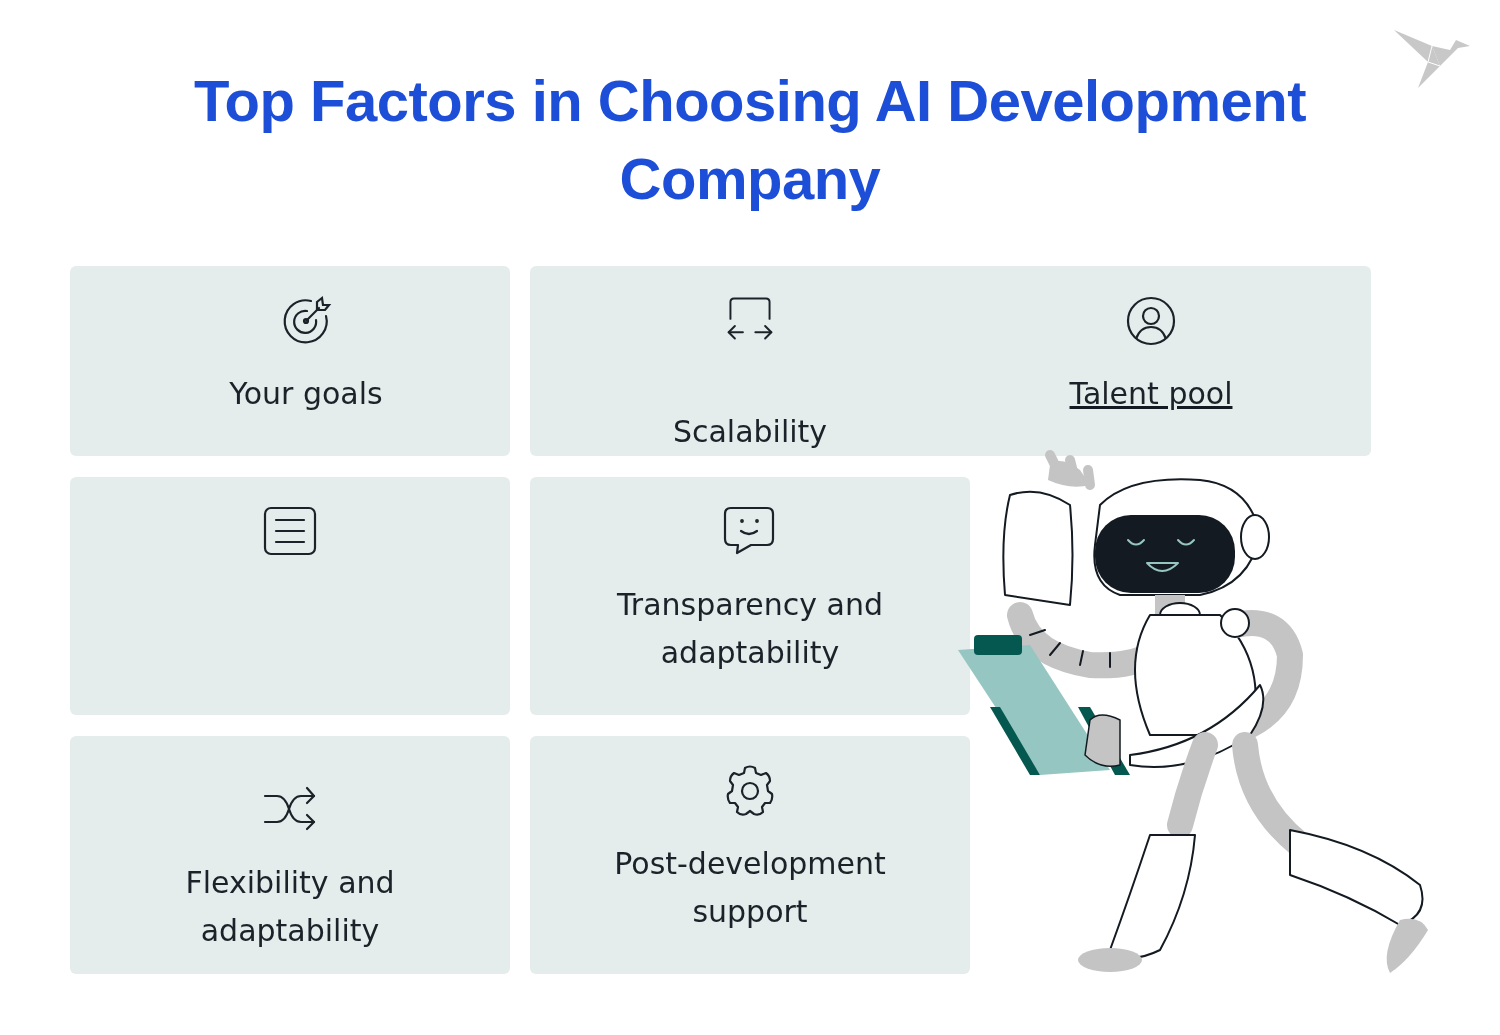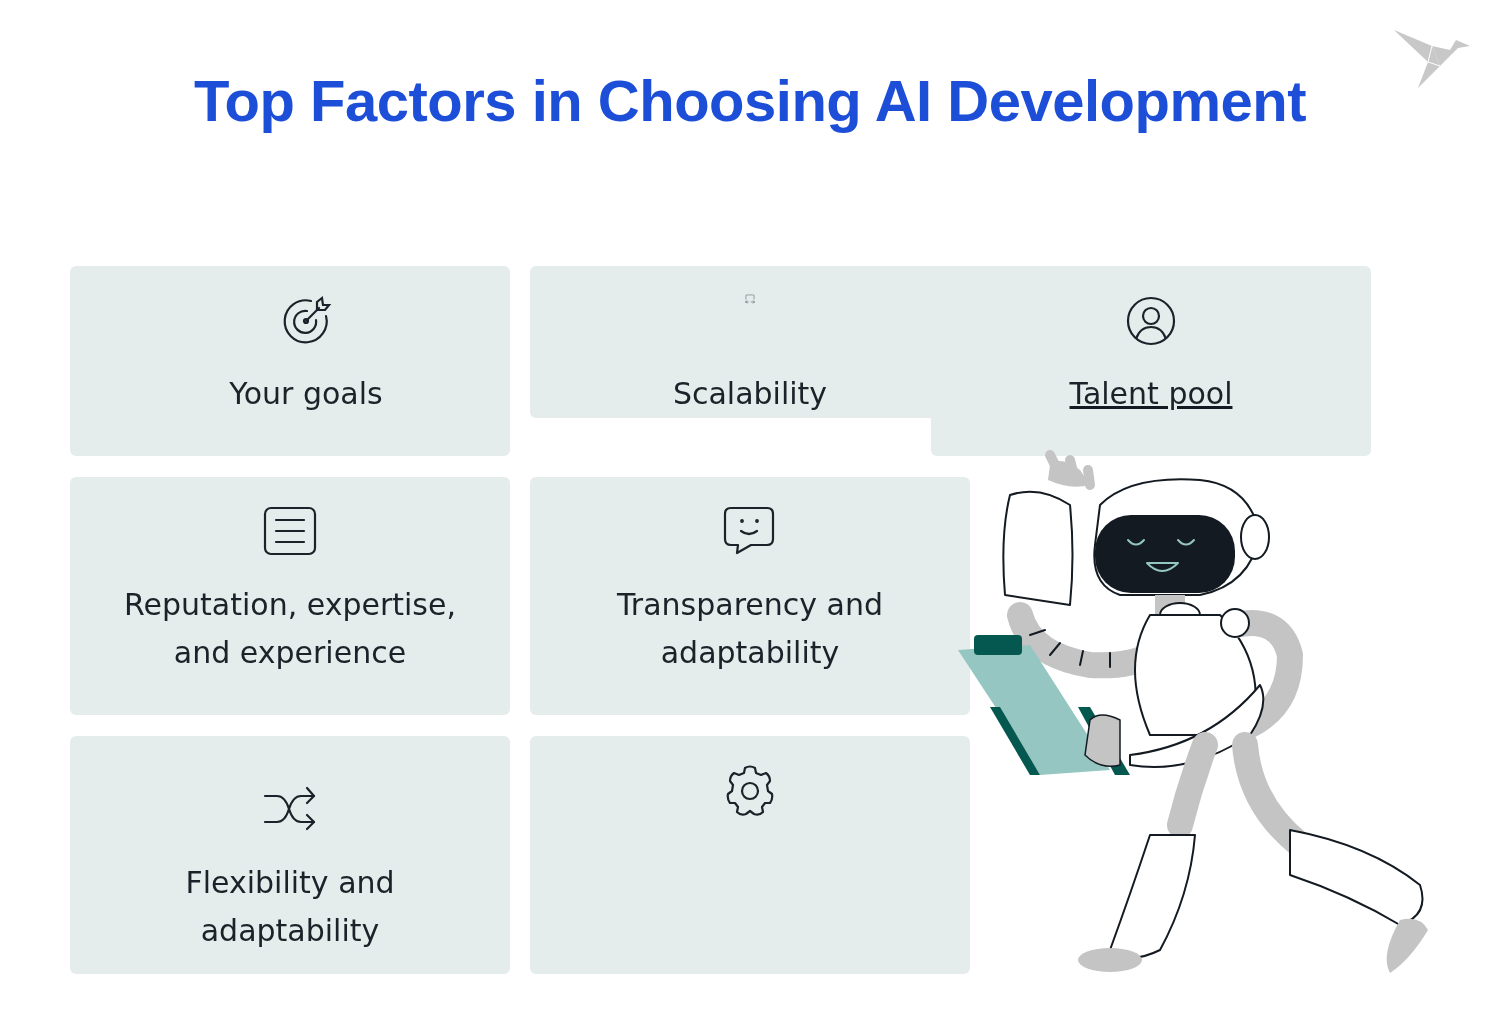--- a/index.html
+++ b/index.html
@@ -14,41 +14,42 @@
   .card .icon { width:54px; height:54px; margin-top:28px; }
   .card .label { margin-top:22px; font-size:30px; line-height:48px; text-align:center;
                  color:#1c2229; font-family:"DejaVu Sans", sans-serif; font-weight:normal; padding:0 30px; }
   .robot { position:absolute; left:950px; top:445px; width:490px; height:540px; }
 </style>
 </head>
 <body>
 
 <h1 class="title">
   <span>Top Factors in Choosing AI Development</span><br>
+  <span>Company</span>
 </h1>
 
 <svg class="logo" viewBox="0 0 80 64">
   <polygon points="2,2 40,18 48,38 26,60 36,34" fill="#C8C8C8"></polygon>
   <polygon points="40,18 58,22 64,12 78,18 66,20 48,38" fill="#C8C8C8"></polygon>
   <line x1="40" y1="18" x2="36" y2="34" stroke="#fff" stroke-width="1"></line>
   <line x1="36" y1="34" x2="48" y2="38" stroke="#fff" stroke-width="1"></line>
 </svg>
 
 <div class="card" style="left:70px; top:266px; height:190px;padding-left:32px;">
   <svg class="icon" viewBox="0 0 54 54" fill="none" stroke="#1c2229" stroke-width="2.2" stroke-linecap="round">
     <path d="M32 7 A21 21 0 1 0 47 22"></path>
     <path d="M28 17 A11 11 0 1 0 37 26"></path>
     <circle cx="27" cy="27" r="2"></circle>
     <line x1="27" y1="27" x2="40" y2="14"></line>
     <path d="M38 8 L38 16 L46 16 L50 11 L44 11 L43 4 Z"></path>
   </svg>
   <div class="label">Your goals</div>
 </div>
 
-<div class="card" style="left:530px; top:266px; height:152px;gap:44px;">
+<div class="card" style="left:530px; top:266px; height:190px;gap:44px;">
   <svg class="icon" viewBox="0 0 54 54" fill="none" stroke="#1c2229" stroke-width="2.2" stroke-linecap="round" stroke-linejoin="round">
     <path d="M5 28 V9 Q5 5 9 5 H45 Q49 5 49 9 V28"></path>
     <line x1="3" y1="43" x2="19" y2="43"></line>
     <polyline points="10,36 3,43 10,50"></polyline>
     <line x1="33" y1="43" x2="51" y2="43"></line>
     <polyline points="44,36 51,43 44,50"></polyline>
   </svg>
   <div class="label">Scalability</div>
 </div>
 
@@ -61,21 +62,20 @@
   <div class="label">Talent pool</div>
 </div>
 
 <div class="card" style="left:70px; top:477px; height:238px;">
   <svg class="icon" viewBox="0 0 54 54" fill="none" stroke="#1c2229" stroke-width="2.2" stroke-linecap="round">
     <rect x="2" y="3" width="50" height="46" rx="6"></rect>
     <line x1="13" y1="15" x2="41" y2="15"></line>
     <line x1="13" y1="26" x2="41" y2="26"></line>
     <line x1="13" y1="37" x2="41" y2="37"></line>
   </svg>
-  <div class="label">Reputation, expertise, and experience</div>
 </div>
 
 <div class="card" style="left:530px; top:477px; height:238px;">
   <svg class="icon" viewBox="0 0 54 54" fill="none" stroke="#1c2229" stroke-width="2.2" stroke-linejoin="round" stroke-linecap="round">
     <path d="M8 3 H44 Q50 3 50 9 V34 Q50 40 44 40 H28 L14 48 L15 40 H8 Q2 40 2 34 V9 Q2 3 8 3 Z"></path>
     <circle cx="19" cy="16" r="0.8" fill="#1c2229"></circle>
     <circle cx="34" cy="16" r="0.8" fill="#1c2229"></circle>
     <path d="M18 26 Q26 32 34 26"></path>
   </svg>
   <div class="label">Transparency and adaptability</div>
@@ -89,20 +89,21 @@
     <polyline points="44,32 51,39 44,46"></polyline>
   </svg>
   <div class="label">Flexibility and adaptability</div>
 </div>
 
 <div class="card" style="left:530px; top:736px; height:238px;">
   <svg class="icon" viewBox="0 0 54 54" fill="none" stroke="#1c2229" stroke-width="2.2" stroke-linejoin="round">
     <path d="M22 4 Q27 1 32 4 L33 9 L38 11 L43 9 Q47 12 47 17 L44 21 L45 27 L49 30 Q50 35 47 39 L42 39 L39 43 L40 48 Q36 52 31 50 L27 47 L23 50 Q18 52 14 48 L15 43 L12 39 L7 39 Q4 35 5 30 L9 27 L10 21 L7 17 Q7 12 11 9 L16 11 L21 9 Z"></path>
     <circle cx="27" cy="27" r="8"></circle>
   </svg>
+  <div class="label">Post-development support</div>
 </div>
 
 <svg class="robot" viewBox="0 0 490 540" fill="none" stroke="#131A21" stroke-width="2" stroke-linecap="round" stroke-linejoin="round">
 
   <path d="M55 150 Q50 90 60 50 Q90 40 120 60 Q125 110 120 160 Z" fill="#fff"></path>
   <path d="M100 20 Q110 10 130 25 L140 40 Q120 45 98 35 Z" fill="#C4C4C4" stroke="none"></path>
   <path d="M100 10 L110 30 M120 15 L125 35 M138 25 L140 40" stroke="#C4C4C4" stroke-width="10"></path>
 
   <path d="M70 170 Q80 210 140 220 Q180 222 200 210" stroke="#C4C4C4" stroke-width="26" fill="none"></path>
   <path d="M80 190 L95 185 M100 210 L110 198 M130 220 L133 206 M160 222 L160 208"></path>

